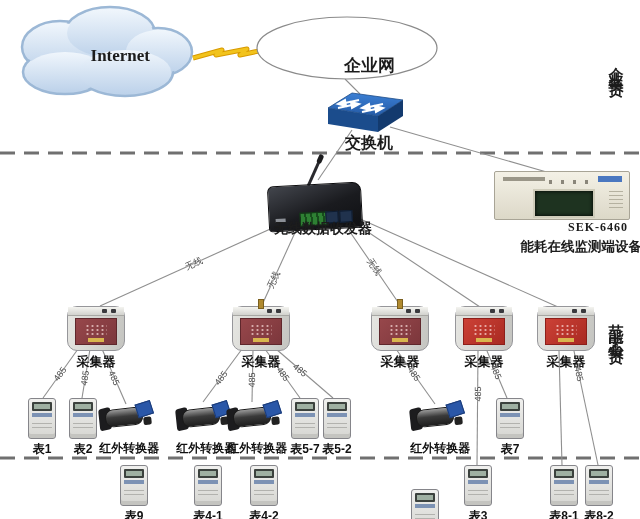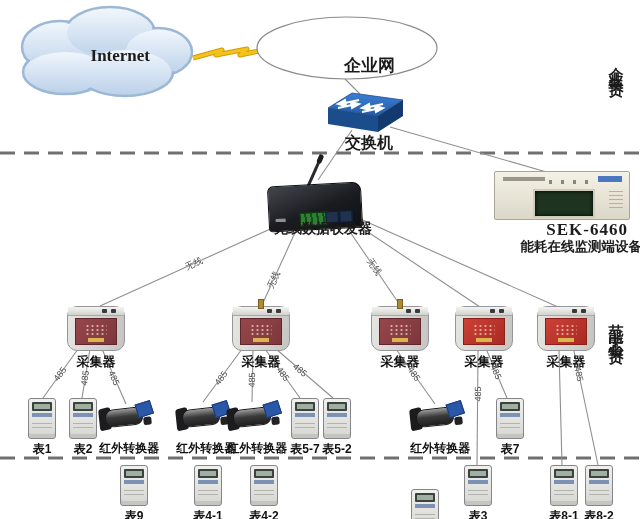--- a/index.html
+++ b/index.html
@@ -206,21 +206,21 @@
   </div>
   <div class="txt center" style="left:268px;top:220px;width:104px;font-size:14px;font-weight:bold;">无线数据收发器</div>
 
   <div class="sek">
     <div class="sek-toptext"></div>
     <div class="sek-logo"></div>
     <div class="sek-btns"></div>
     <div class="sek-screen"></div>
     <div class="sek-vents"></div>
   </div>
-  <div class="txt center" style="left:494px;top:220px;width:134px;font-size:17px;font-weight:bold;letter-spacing:1px;">SEK-6460</div>
+  <div class="txt center" style="left:494px;top:220px;width:134px;font-size:12px;font-weight:bold;letter-spacing:1px;">SEK-6460</div>
   <div class="txt center" style="left:480px;top:238px;width:162px;font-size:13.5px;font-weight:bold;">能耗在线监测端设备</div>
 
 
 <div class="wire-label" style="left: 194px; top: 263.5px; transform: translate(-50%, -50%) rotate(-24.329deg);">无线</div>
     <div class="wire-label" style="left: 273.52px; top: 279.72px; transform: translate(-50%, -50%) rotate(-65.5014deg);">无线</div>
     <div class="wire-label" style="left: 374px; top: 267px; transform: translate(-50%, -50%) rotate(55.6197deg);">无线</div>
     <div class="wire-label" style="left: 59.8px; top: 374.48px; transform: translate(-50%, -50%) rotate(-54.4623deg);">485</div>
     <div class="wire-label" style="left: 85.2px; top: 378.4px; transform: translate(-50%, -50%) rotate(-80.7274deg);">485</div>
     <div class="wire-label" style="left: 114.48px; top: 377.6px; transform: translate(-50%, -50%) rotate(66.4253deg);">485</div>
     <div class="wire-label" style="left: 220.55px; top: 378.15px; transform: translate(-50%, -50%) rotate(-53.6525deg);">485</div>

